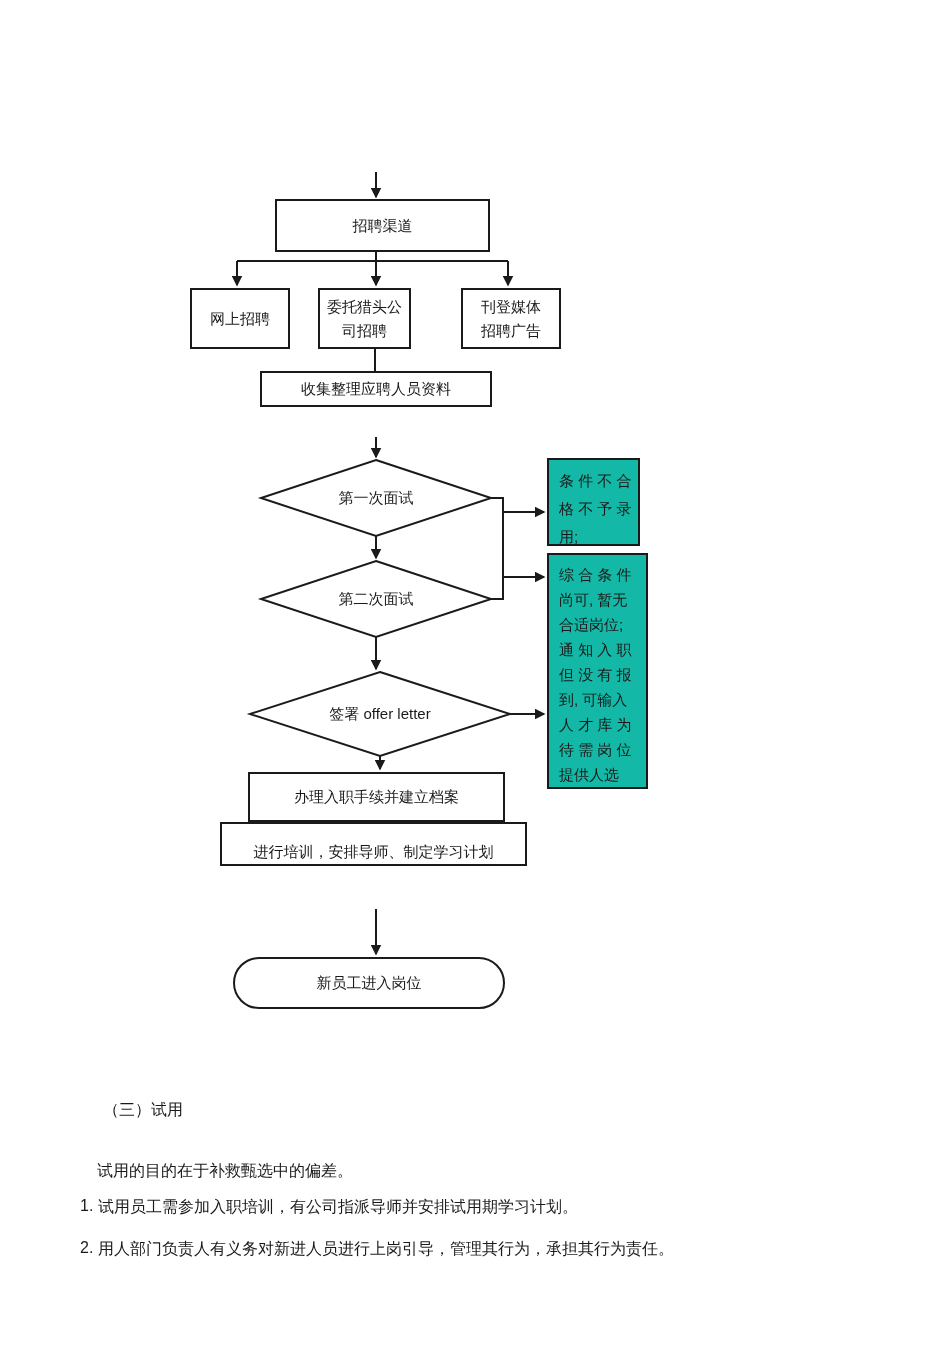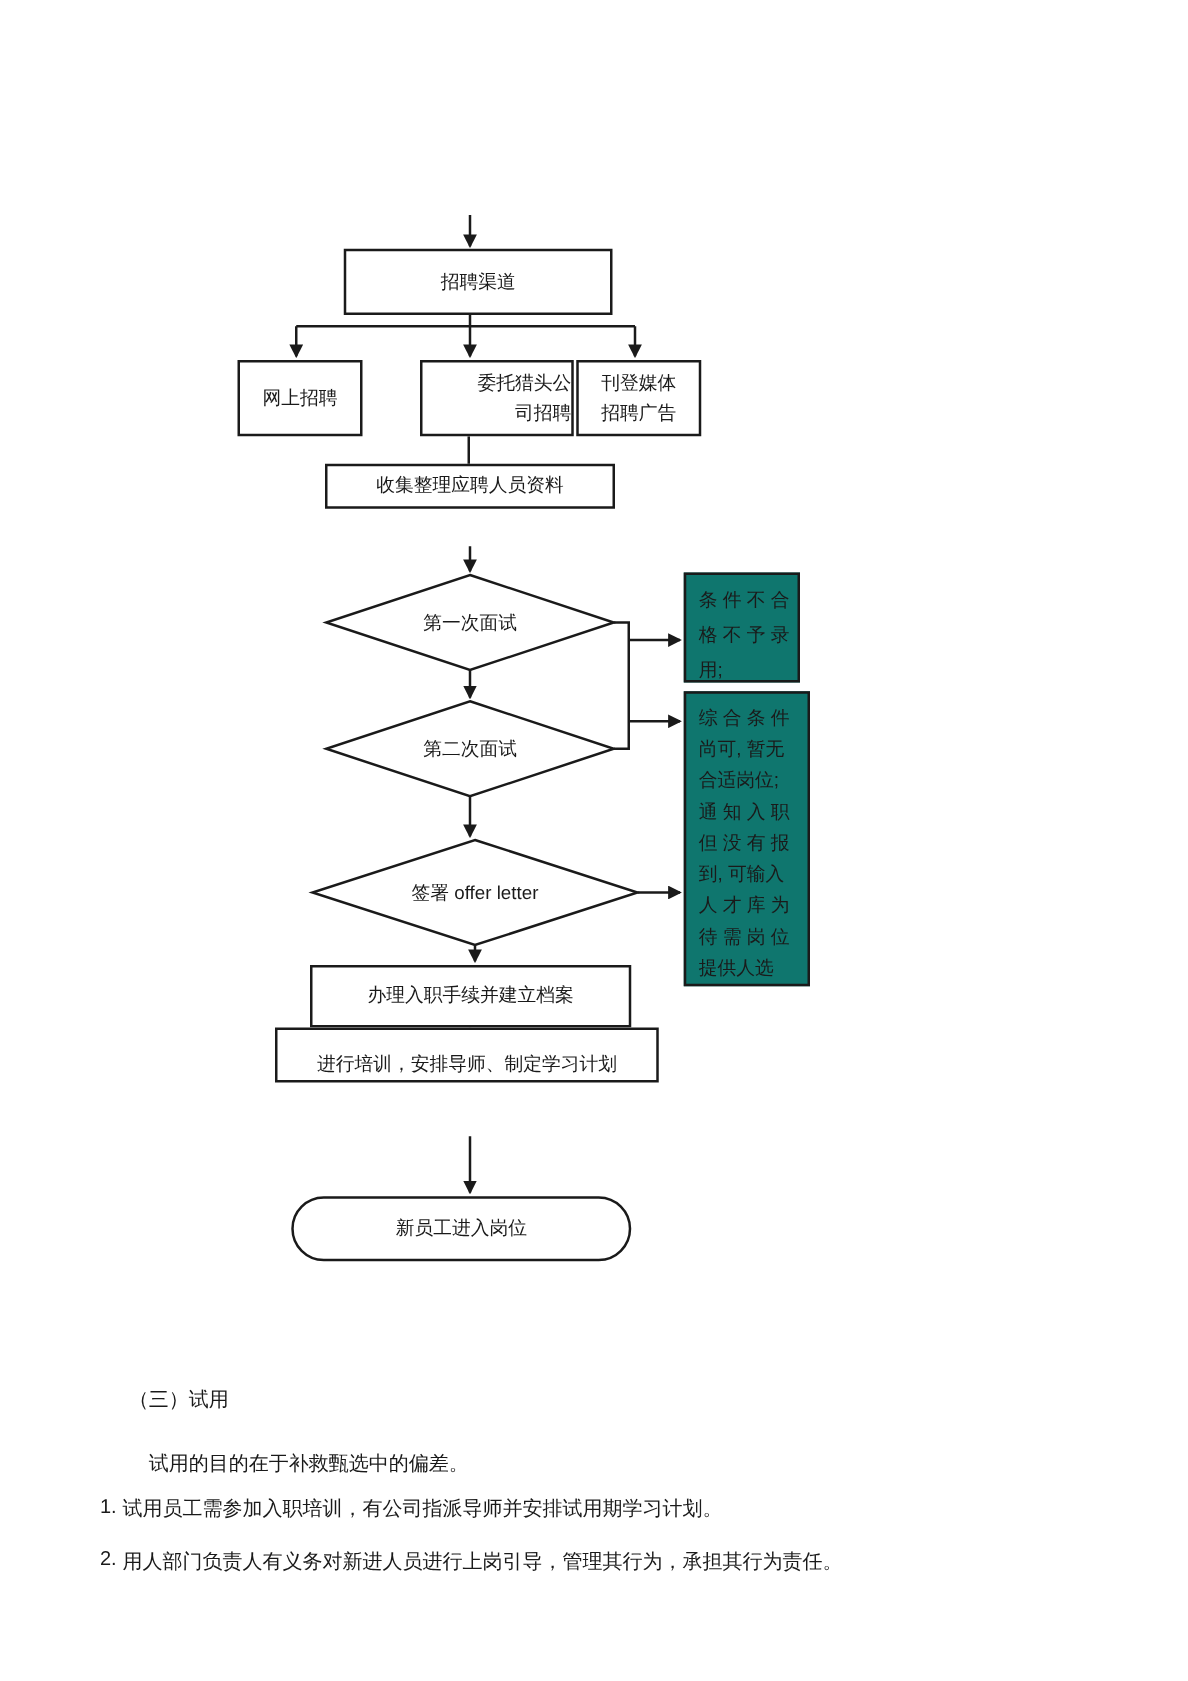--- a/index.html
+++ b/index.html
@@ -15,21 +15,21 @@
     display:flex; flex-direction:column; align-items:center; justify-content:center;
     text-align:center; font-size:15px; line-height:1.6;
   }
   .node.round { border-radius:12px; }
   .node.pill  { border-radius:27px; }
   .dlabel {
     position:absolute; display:flex; align-items:center; justify-content:center;
     text-align:center; font-size:15px;
   }
   .sidebox {
-    position:absolute; border:2px solid #1a1a1a; background:#0f766e;
+    position:absolute; border:2px solid #1a1a1a; background:#14b8a6;
     font-size:15px; padding:7px 9px 0 10px;
   }
   .sidebox .ln { white-space:pre; }
   .sidebox.reject .ln { line-height:28px; }
   .sidebox.talent .ln { line-height:25px; }
   .doctext { position:absolute; font-size:16px; white-space:pre; }
   .listrow { position:absolute; display:flex; font-size:16px; }
   .listrow .num { width:18px; flex:none; }
   .listrow .itxt { white-space:pre; }
 </style>
@@ -76,21 +76,21 @@
 
 
   <div class="node" style="left:190px; top:288px; width:100px; height:61px;">
     <span>网上招聘</span>
   </div>
 
   <div class="node" style="left:275px; top:199px; width:215px; height:53px;">
     <span>招聘渠道</span>
   </div>
 
-  <div class="node" style="left:336px; top:288px; width:123px; height:61px;align-items:flex-end;">
+  <div class="node" style="left:318px; top:288px; width:93px; height:61px;">
     <span>委托猎头公</span>
     <span>司招聘</span>
   </div>
 
   <div class="node" style="left:461px; top:288px; width:100px; height:61px;">
     <span>刊登媒体</span>
     <span>招聘广告</span>
   </div>
 
   <div class="node" style="left:260px; top:371px; width:232px; height:36px;">
@@ -124,23 +124,23 @@
     <div class="ln">尚可, 暂无</div>
     <div class="ln">合适岗位;</div>
     <div class="ln">通 知 入 职</div>
     <div class="ln">但 没 有 报</div>
     <div class="ln">到, 可输入</div>
     <div class="ln">人 才 库 为</div>
     <div class="ln">待 需 岗 位</div>
     <div class="ln">提供人选</div>
   </div>
 
-  <div class="doctext" style="left:103px; top:1100px;margin-top:10px;">（三）试用</div>
+  <div class="doctext" style="left:103px; top:1100px;">（三）试用</div>
 
-  <div class="doctext" style="left:97px; top:1161px;margin-left:22px;">试用的目的在于补救甄选中的偏差。</div>
+  <div class="doctext" style="left:97px; top:1161px;">试用的目的在于补救甄选中的偏差。</div>
 
   <div class="listrow" style="left:80px; top:1197px;">
     <span class="num">1.</span>
     <span class="itxt">试用员工需参加入职培训，有公司指派导师并安排试用期学习计划。</span>
   </div>
 
   <div class="listrow" style="left:80px; top:1239px;">
     <span class="num">2.</span>
     <span class="itxt">用人部门负责人有义务对新进人员进行上岗引导，管理其行为，承担其行为责任。</span>
   </div>

